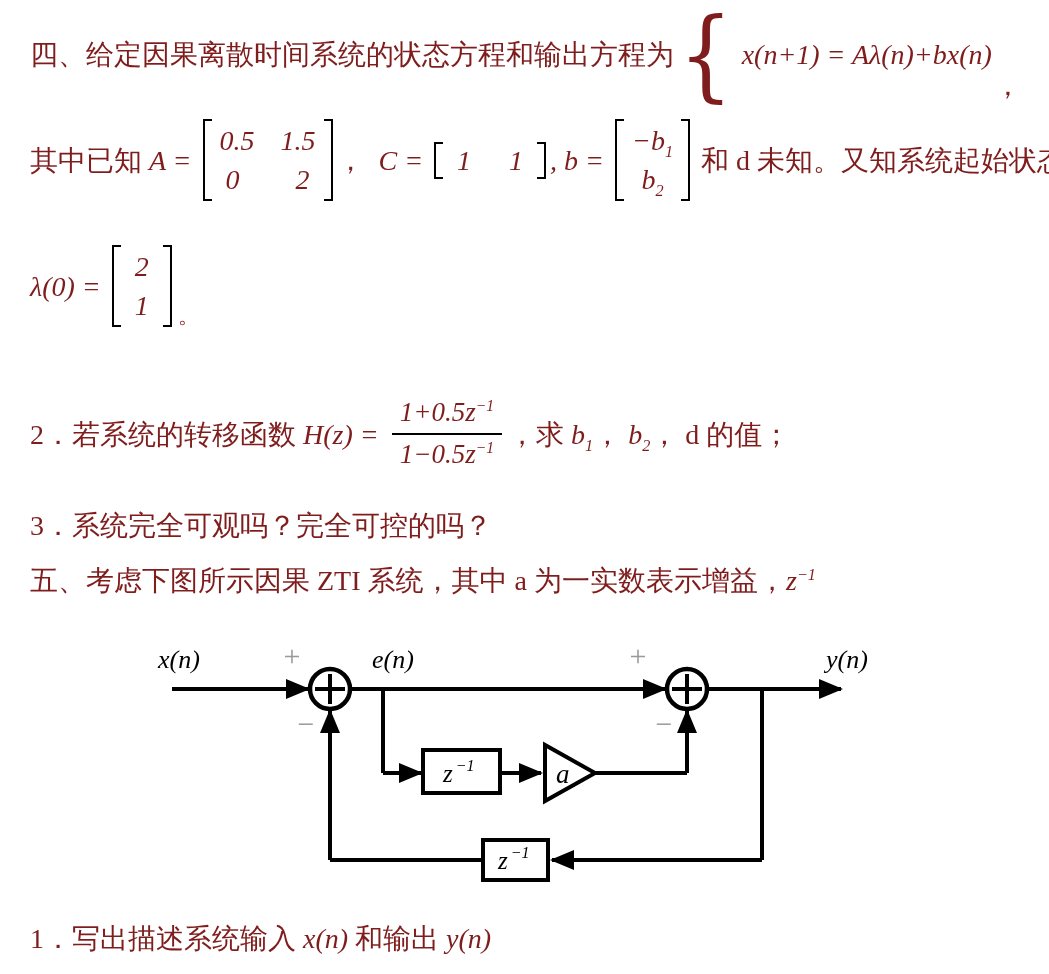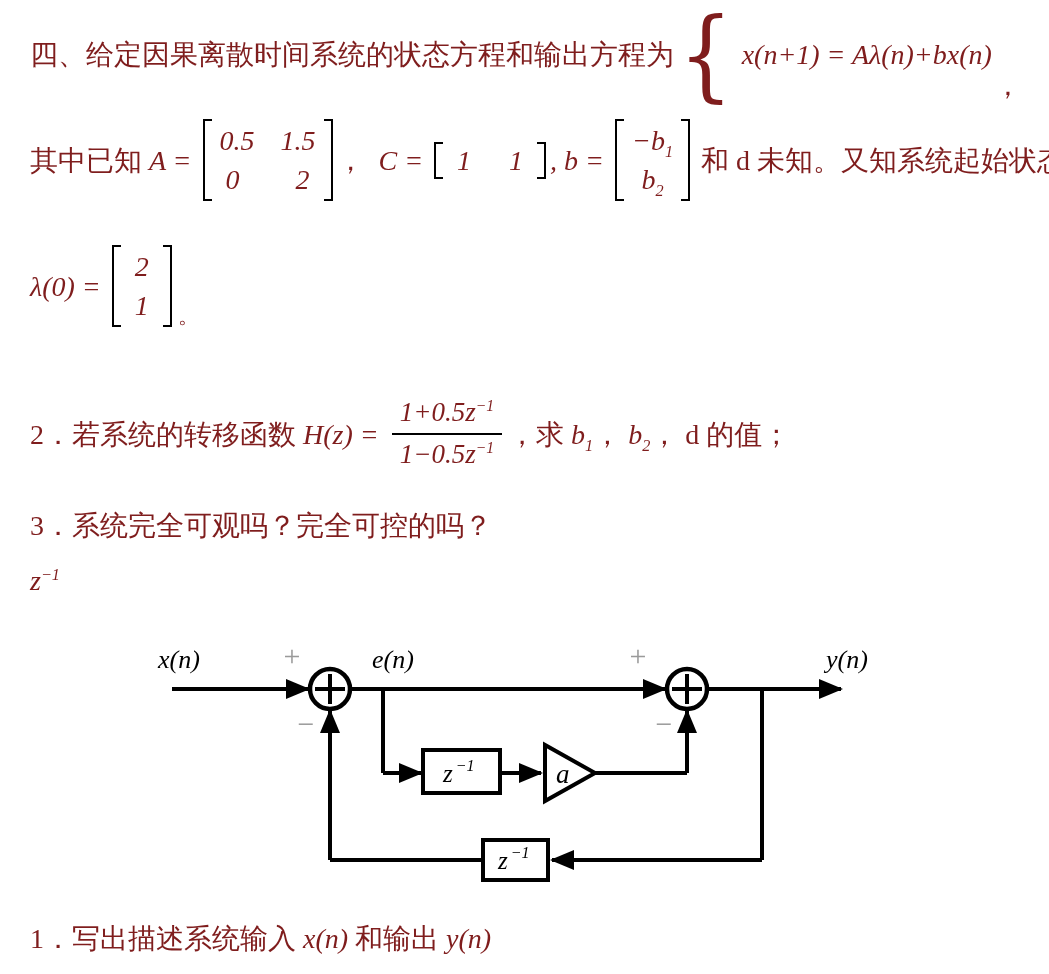--- a/index.html
+++ b/index.html
@@ -126,20 +126,21 @@
     <span class="cn">， </span>
     <span class="cn">d</span>
     <span class="cn"> 的值；</span>
   </div>
 
   <div class="line" style="top:503px;height:40px;align-items:flex-end;">
     <span class="cn">3．系统完全可观吗？完全可控的吗？</span>
   </div>
 
   <div class="line" style="top:560px;height:40px;">
+    <span class="cn">五、考虑下图所示因果 ZTI 系统，其中 a 为一实数表示增益，</span>
     <span class="m"><span>z</span><sup>−1</sup></span>
   </div>
 
   <svg viewBox="0 0 1049 285" width="1049" height="285" style="position:absolute;top:620px;left:0;">
     <defs>
       <marker id="arr" markerUnits="userSpaceOnUse" markerWidth="26" markerHeight="20" refX="22" refY="10" orient="auto">
         <path d="M0,0 L24,10 L0,20 Z" fill="#000"></path>
       </marker>
     </defs>
     <g stroke="#000" stroke-width="4" fill="none">

